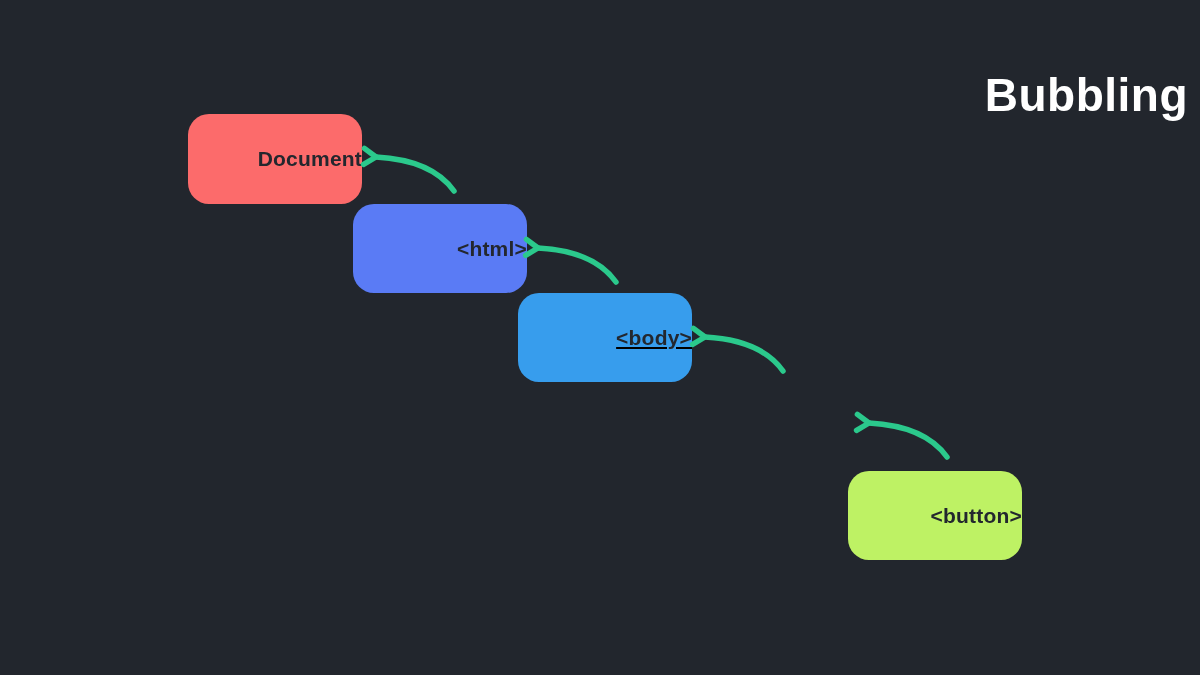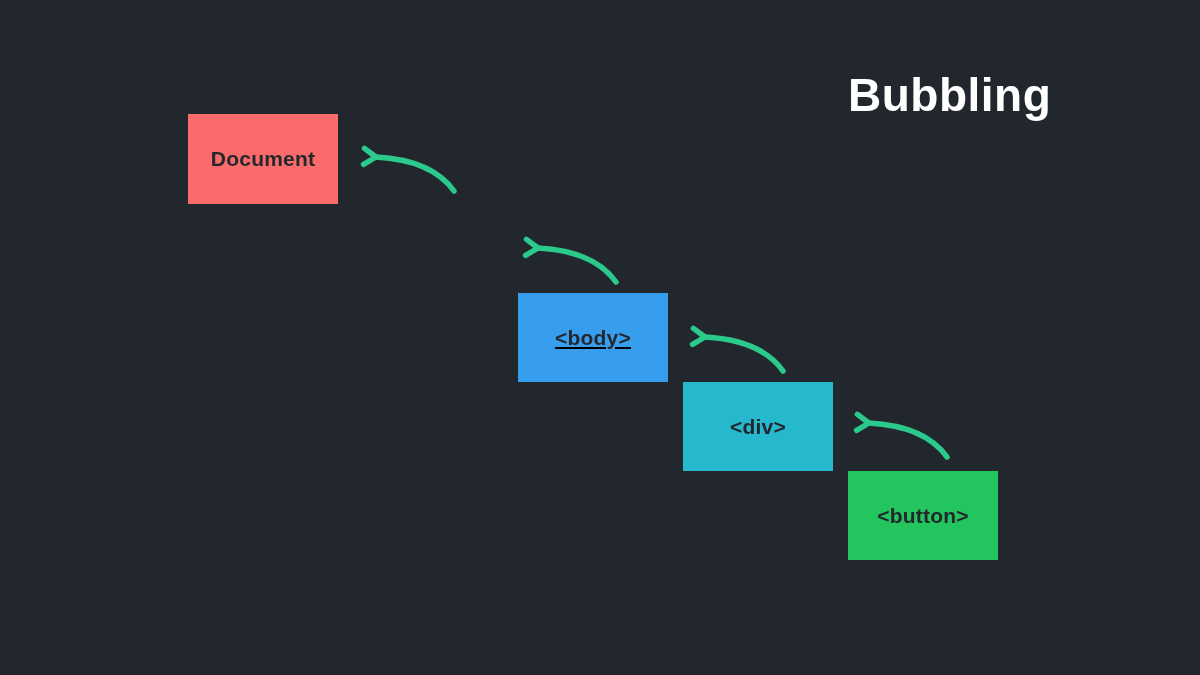--- a/index.html
+++ b/index.html
@@ -21,34 +21,35 @@
     height: 675px;
     background: var(--bg-color);
     overflow: hidden;
   }
   .title {
     position: absolute;
     left: 848px;
     top: 64px;
     width: 340px;
     margin: 0;
-    text-align: left;
+    text-align: right;
     color: var(--title-color);
     font-size: 46px;
     font-weight: 700;
     line-height: 1.35;
     letter-spacing: 0.5px;
   }
   .title span { display: block; }
   .node {
     position: absolute;
-    width: 150px;
+    width: 174px;
     display: flex;
     align-items: center;
-    justify-content: center;
+    justify-content: flex-end;
+    border-radius: 21px;
   }
   .node-label {
     color: var(--label-color);
     font-size: 21px;
     font-weight: 700;
     letter-spacing: 0.2px;
   }
   .node-0 { left: 188px; top: 114px; height: 90px; }
   .node-1 { left: 353px; top: 204px; height: 89px; }
   .node-2 { left: 518px; top: 293px; height: 89px; text-decoration: underline; }
@@ -86,27 +87,27 @@
     </defs>
   </svg>
 
   <h1 class="title">
     <span>Bubbling</span>
   </h1>
 
   <div class="node node-0" style="background: rgb(252, 107, 107);">
     <span class="node-label">Document</span>
   </div>
+  <div class="node node-1" style="background: rgb(90, 123, 245);">
+    <span class="node-label">&lt;html&gt;</span>
+  </div>
   <div class="node node-2" style="background: rgb(55, 157, 237);">
     <span class="node-label">&lt;body&gt;</span>
   </div>
-  <div class="node node-3" style="background: rgb(38, 184, 205);">
-    <span class="node-label">&lt;div&gt;</span>
-  </div>
-  <div class="node node-4" style="background: #22c55e;">
+  <div class="node node-4" style="background: #bef264;">
     <span class="node-label">&lt;button&gt;</span>
   </div>
 
   <svg class="arrow arrow-0" viewBox="0 0 94 52">
     <path d="M 86 43 Q 64 12 8 9" marker-end="url(#arrowhead)"></path>
   </svg>
   <svg class="arrow arrow-1" viewBox="0 0 94 52">
     <path d="M 86 43 Q 64 12 8 9" marker-end="url(#arrowhead)"></path>
   </svg>
   <svg class="arrow arrow-2" viewBox="0 0 94 52">

